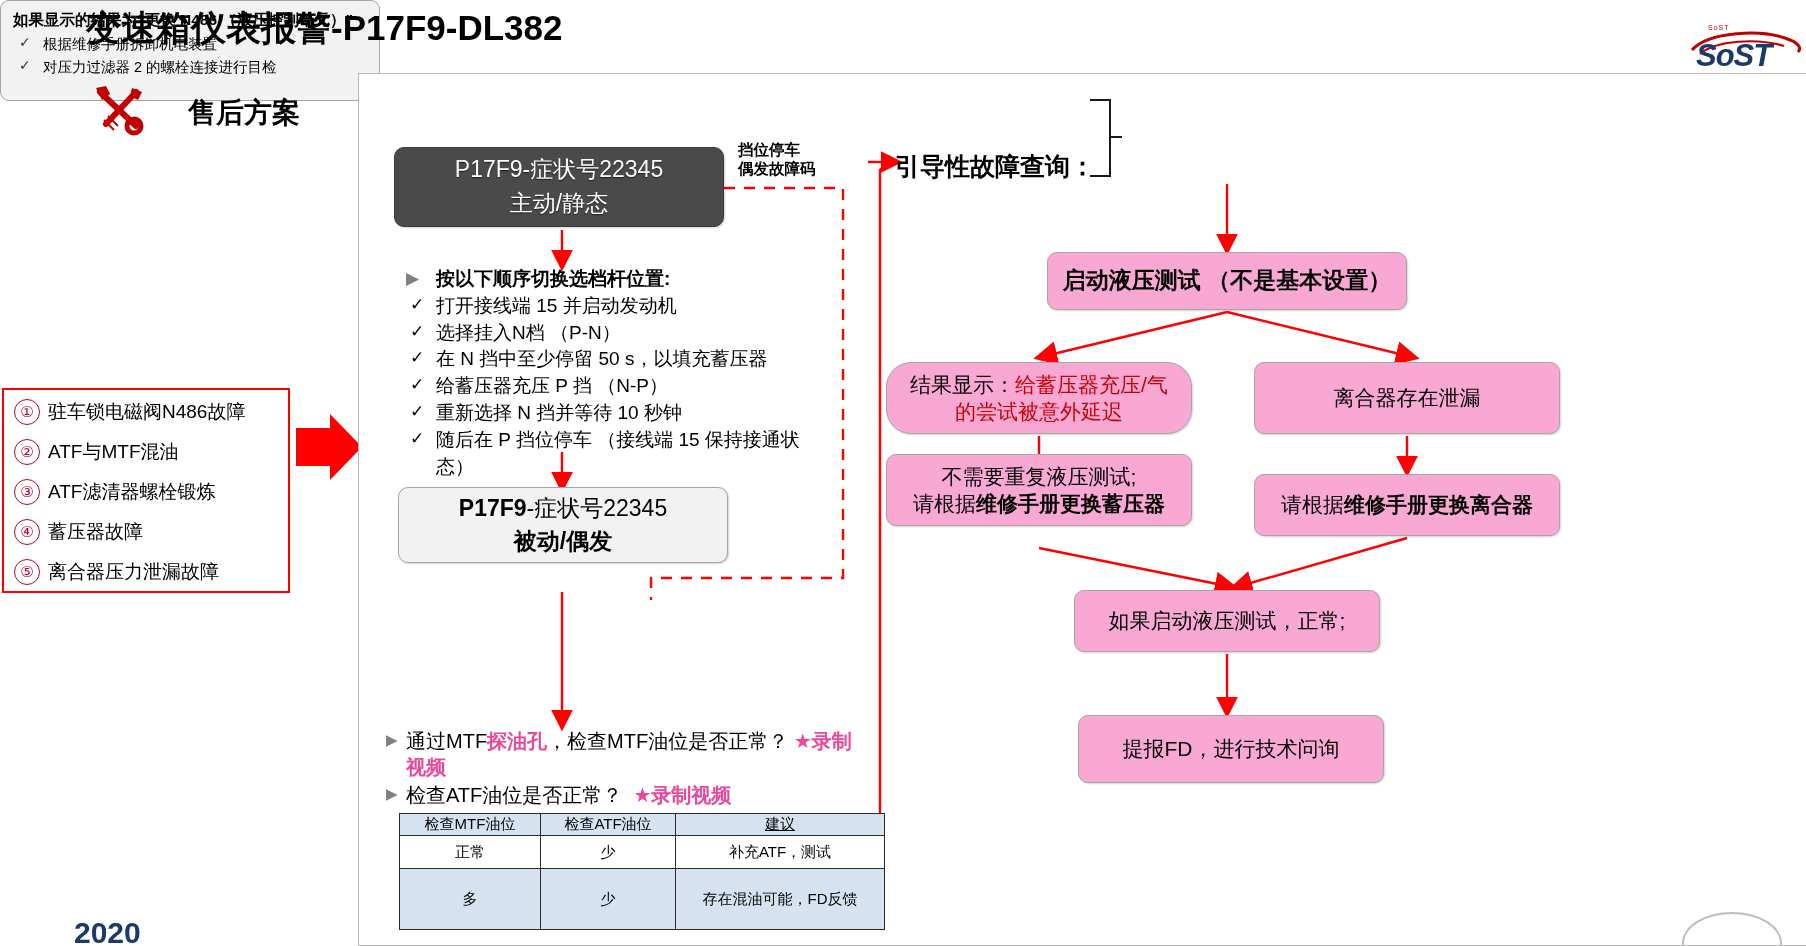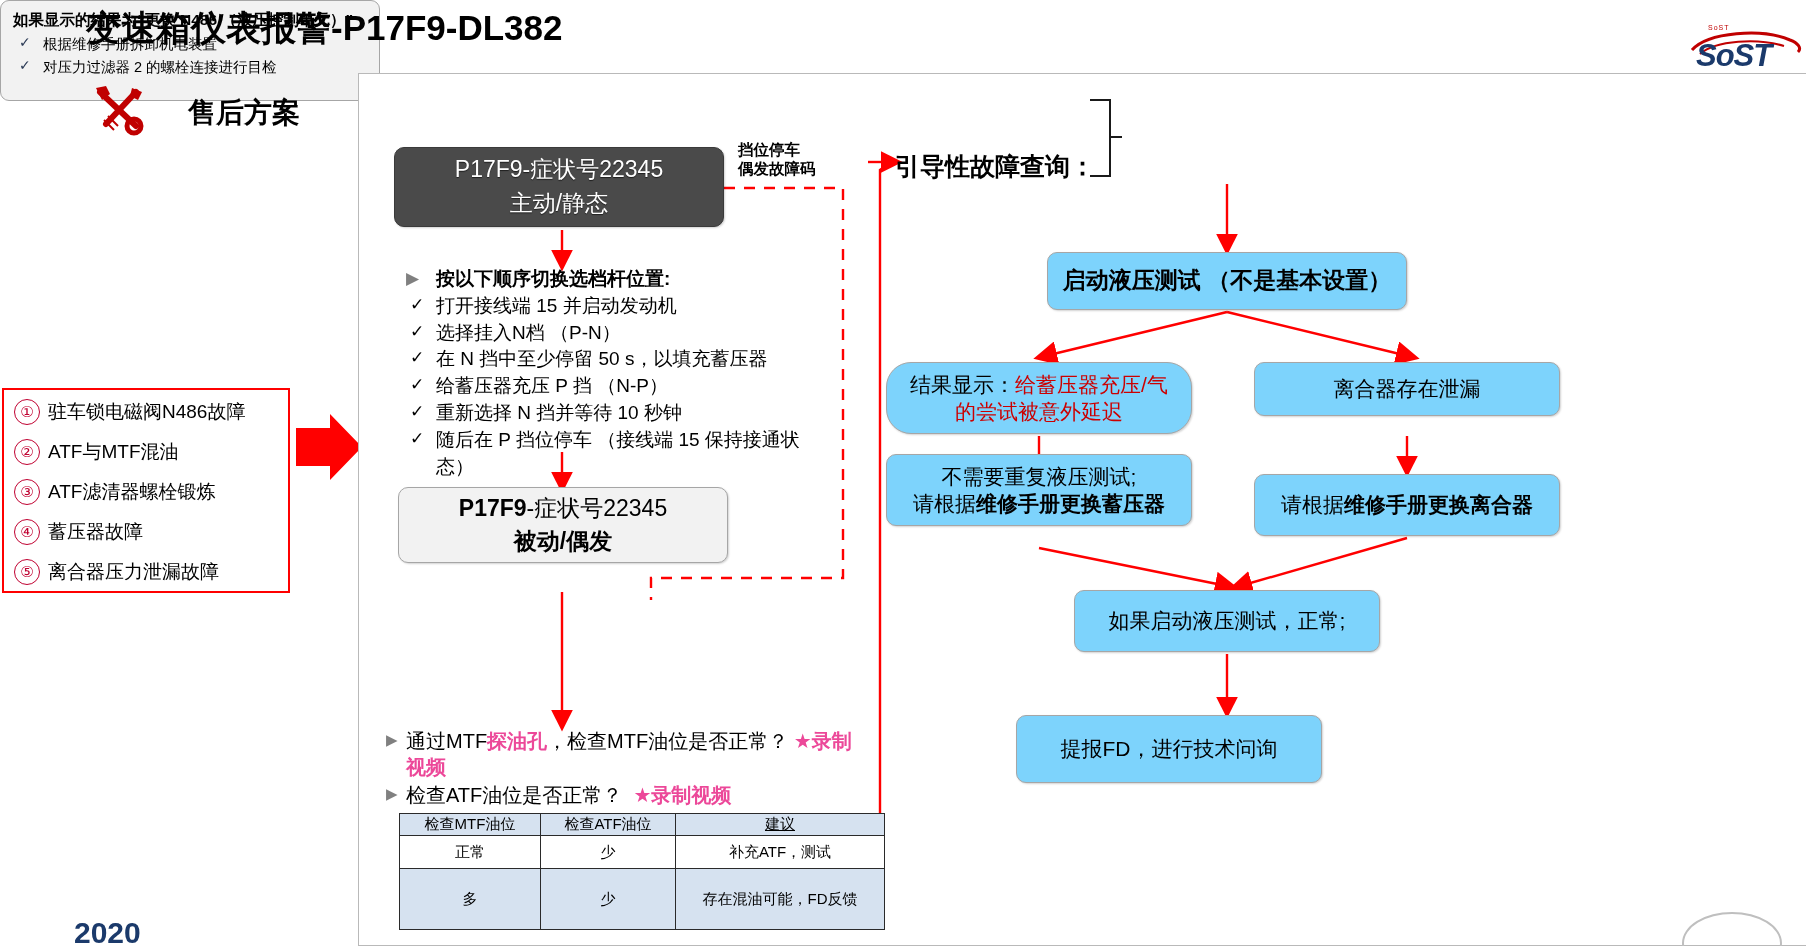--- a/index.html
+++ b/index.html
@@ -60,21 +60,21 @@
   #frame{
     position:absolute;left:358px;top:73px;width:1448px;height:873px;
     border:1px solid #b9b9b9;border-right:none;box-sizing:border-box;
     background:#fff;
   }
 
   
   .node{
     position:absolute;box-sizing:border-box;
     border:1px solid #a6a6a6;border-radius:10px;
-    background:#7dd3fc;
+    background:#f9a8d4;
     display:flex;align-items:center;justify-content:center;
     text-align:center;line-height:1.3;
     font-size:21px;
     box-shadow:1px 1px 2px rgba(0,0,0,.18);
   }
   .node.dark{
     background:#4a4a4a;color:#fff;border:1px solid #3a3a3a;
     text-shadow:0 1px 1px rgba(0,0,0,.6);
   }
   .node.plain{background:#f2f2f2;}
@@ -93,26 +93,26 @@
     display:block;text-align:left;padding:9px 10px 0 12px;
   }
   #n-guide-box .gb-title{font-size:15.5px;font-weight:bold;line-height:1.35;}
   #n-guide-box .gb-item{font-size:14.5px;margin-top:4px;padding-left:30px;position:relative;}
   #n-guide-box .gb-item .ck{position:absolute;left:6px;top:-1px;color:#2b3a55;font-size:14px;}
 
   #n-hydraulic{left:1047px;top:252px;width:360px;height:58px;font-size:23px;font-weight:bold;}
   #n-result{left:886px;top:362px;width:306px;height:72px;flex-direction:column;font-size:21px;border-radius:25px;}
   #n-result .r1 .red{color:#cc0000;}
   #n-result .r2{color:#cc0000;}
-  #n-clutchleak{left:1254px;top:362px;width:306px;height:54px;font-size:21px;}
+  #n-clutchleak{left:1254px;top:362px;width:306px;height:72px;font-size:21px;}
   #n-norepeat{left:886px;top:454px;width:306px;height:72px;flex-direction:column;font-size:21px;}
   #n-norepeat b{font-weight:bold;}
   #n-replaceclutch{left:1254px;top:474px;width:306px;height:62px;font-size:21px;}
   #n-ifnormal{left:1074px;top:590px;width:306px;height:62px;font-size:21px;}
-  #n-fd{left:1016px;top:715px;width:306px;height:68px;font-size:21px;}
+  #n-fd{left:1078px;top:715px;width:306px;height:68px;font-size:21px;}
 
   
   #noteNoChange{
     position:absolute;left:738px;top:140px;font-size:15.5px;font-weight:bold;
     line-height:1.25;white-space:nowrap;
   }
   #guideLabel{
     position:absolute;left:895px;top:150px;font-size:25px;font-weight:bold;white-space:nowrap;
   }
 

